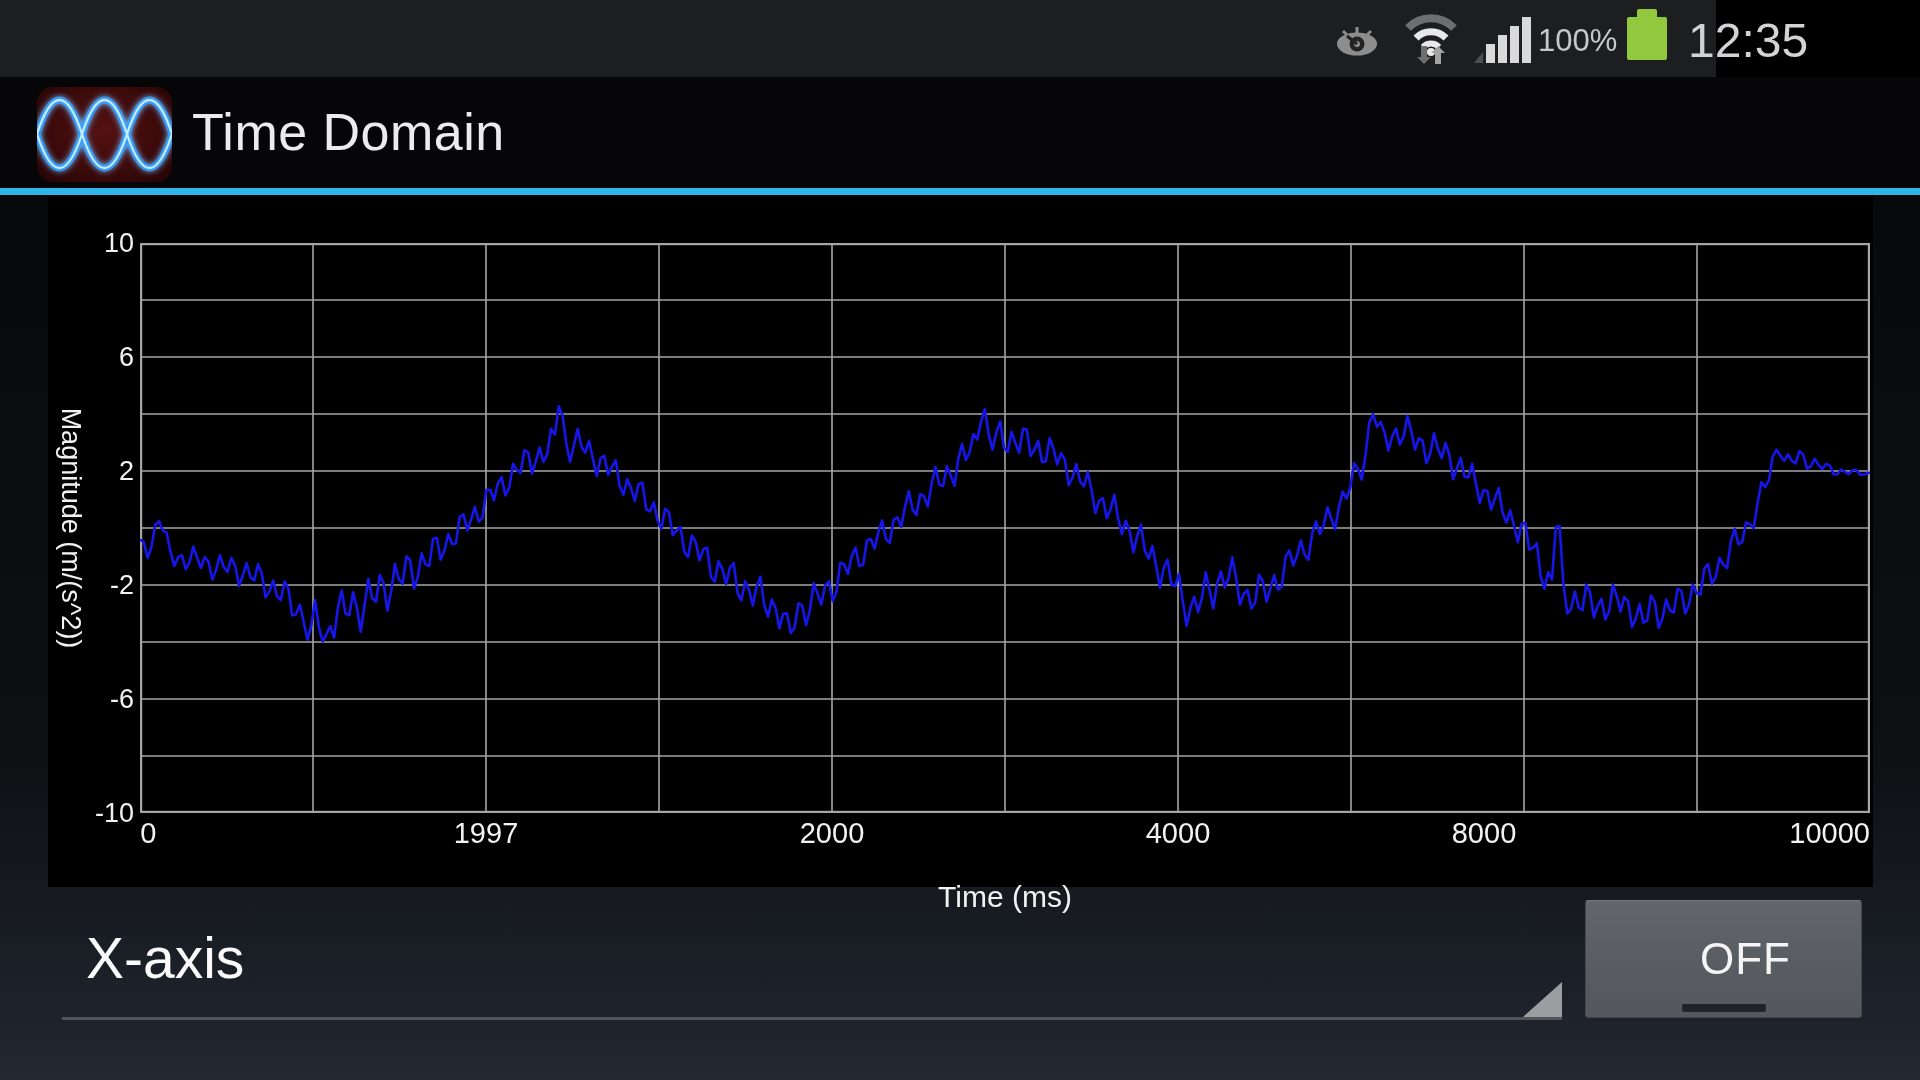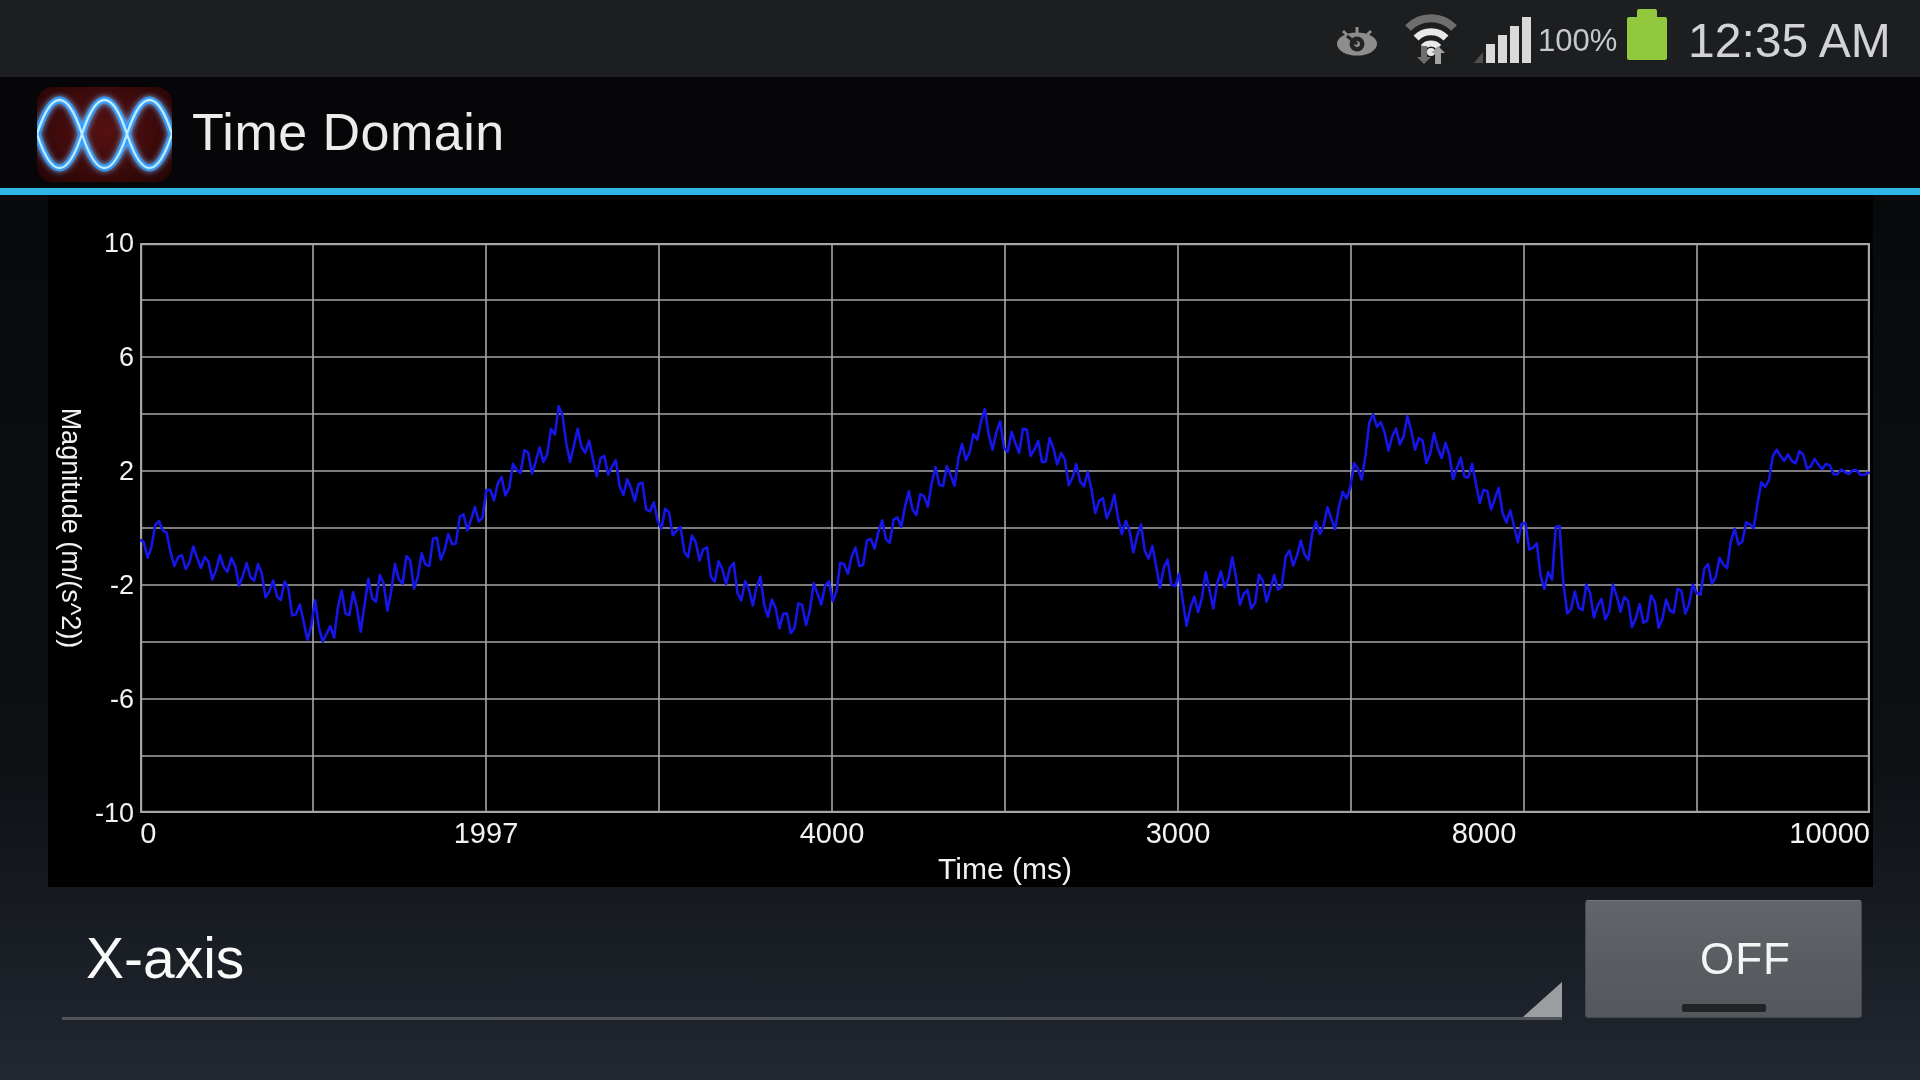--- a/index.html
+++ b/index.html
@@ -1,20 +1,20 @@
 <!DOCTYPE html>
 <html><head>
 <meta charset="utf-8">
 <style>
   * { box-sizing: border-box; margin: 0; padding: 0; }
   html,body { width:1920px; height:1080px; overflow:hidden; background:#000;
               font-family:"Liberation Sans", sans-serif; }
 
   
-  .status-bar { position:absolute; left:0; top:0; width:1920px; height:77px;
+  .status-bar { position:absolute; left:0; top:0; width:1716px; height:77px;
                 background:#1d1e20; }
   .sb-item { position:absolute; }
   .sb-text { color:#c7c8ca; font-size:31px; }
   .sb-time { color:#d2d3d5; font-size:48px; }
   .battery { position:absolute; left:1627px; top:17px; width:40px; height:43px;
              background:#92c83e; border-radius:2px; }
   .battery:before { content:""; position:absolute; left:10px; top:-8px; width:20px; height:8px;
                     background:#92c83e; border-radius:2px 2px 0 0; }
 
   
@@ -31,21 +31,21 @@
   .content { position:absolute; left:0; top:195px; width:1920px; height:1033px;
              background:linear-gradient(180deg,#08090b 0%, #0e1014 55%, #1d222a 78%,
                          #272d36 92%, #2b313b 100%); }
   .chart-widget { position:absolute; left:48px; top:0; width:1825px; height:692px;
                   background:#000; }
   .plot-svg { position:absolute; left:92px; top:48px; width:1730px; height:570px; }
   .ytick { position:absolute; left:0; width:86px; text-align:right; color:#f2f2f2;
            font-size:27px; transform:translateY(-50%); }
   .xtick { position:absolute; top:622px; color:#f2f2f2; font-size:29px; }
   .axis-label { position:absolute; color:#f2f2f2; white-space:nowrap; }
-  .xlabel { font-size:30px; transform:translateX(-50%); }
+  .xlabel { font-size:30px; transform:translateX(-50%);margin-top:28px; }
   .ylabel { font-size:27px; transform:translate(-50%,-50%) rotate(90deg); }
 
   
   .spinner { position:absolute; left:62px; top:720px; width:1500px; height:105px; }
   .spinner-label { position:absolute; left:24px; top:10px; color:#fafafa; font-size:57px; }
   .spinner-underline { position:absolute; left:0; bottom:0; width:100%; height:3px;
                        background:#50545a; }
   .spinner-triangle { position:absolute; right:0; bottom:3px; width:39px; height:35px;
                       background:#9b9ea1;
                       clip-path:polygon(100% 0, 100% 100%, 0 100%); }
@@ -158,22 +158,22 @@
         <div class="ytick" style="top: 48px;">10</div>
         <div class="ytick" style="top: 162px;">6</div>
         <div class="ytick" style="top: 276px;">2</div>
         <div class="ytick" style="top: 390px;">-2</div>
         <div class="ytick" style="top: 504px;">-6</div>
         <div class="ytick" style="top: 618px;">-10</div>
       </div>
     <div id="xtick-container">
         <div class="xtick" style="left: 92px; transform: translateX(2%);">0</div>
         <div class="xtick" style="left: 438px; transform: translateX(-50%);">1997</div>
-        <div class="xtick" style="left: 784px; transform: translateX(-50%);">4000</div>
-        <div class="xtick" style="left: 1130px; transform: translateX(-50%);">3000</div>
+        <div class="xtick" style="left: 784px; transform: translateX(-50%);">2000</div>
+        <div class="xtick" style="left: 1130px; transform: translateX(-50%);">4000</div>
         <div class="xtick" style="left: 1436px; transform: translateX(-50%);">8000</div>
         <div class="xtick" style="left: 1822px; transform: translateX(-100%); text-align: center;">10000</div>
       </div>
     <div class="axis-label xlabel" style="left:957px; top:657px;">Time (ms)</div>
     <div class="axis-label ylabel" style="left:22px; top:333px;">Magnitude (m/(s^2))</div>
   </div>
 
   <div class="spinner">
     <div class="spinner-label">X-axis</div>
     <div class="spinner-underline"></div>

